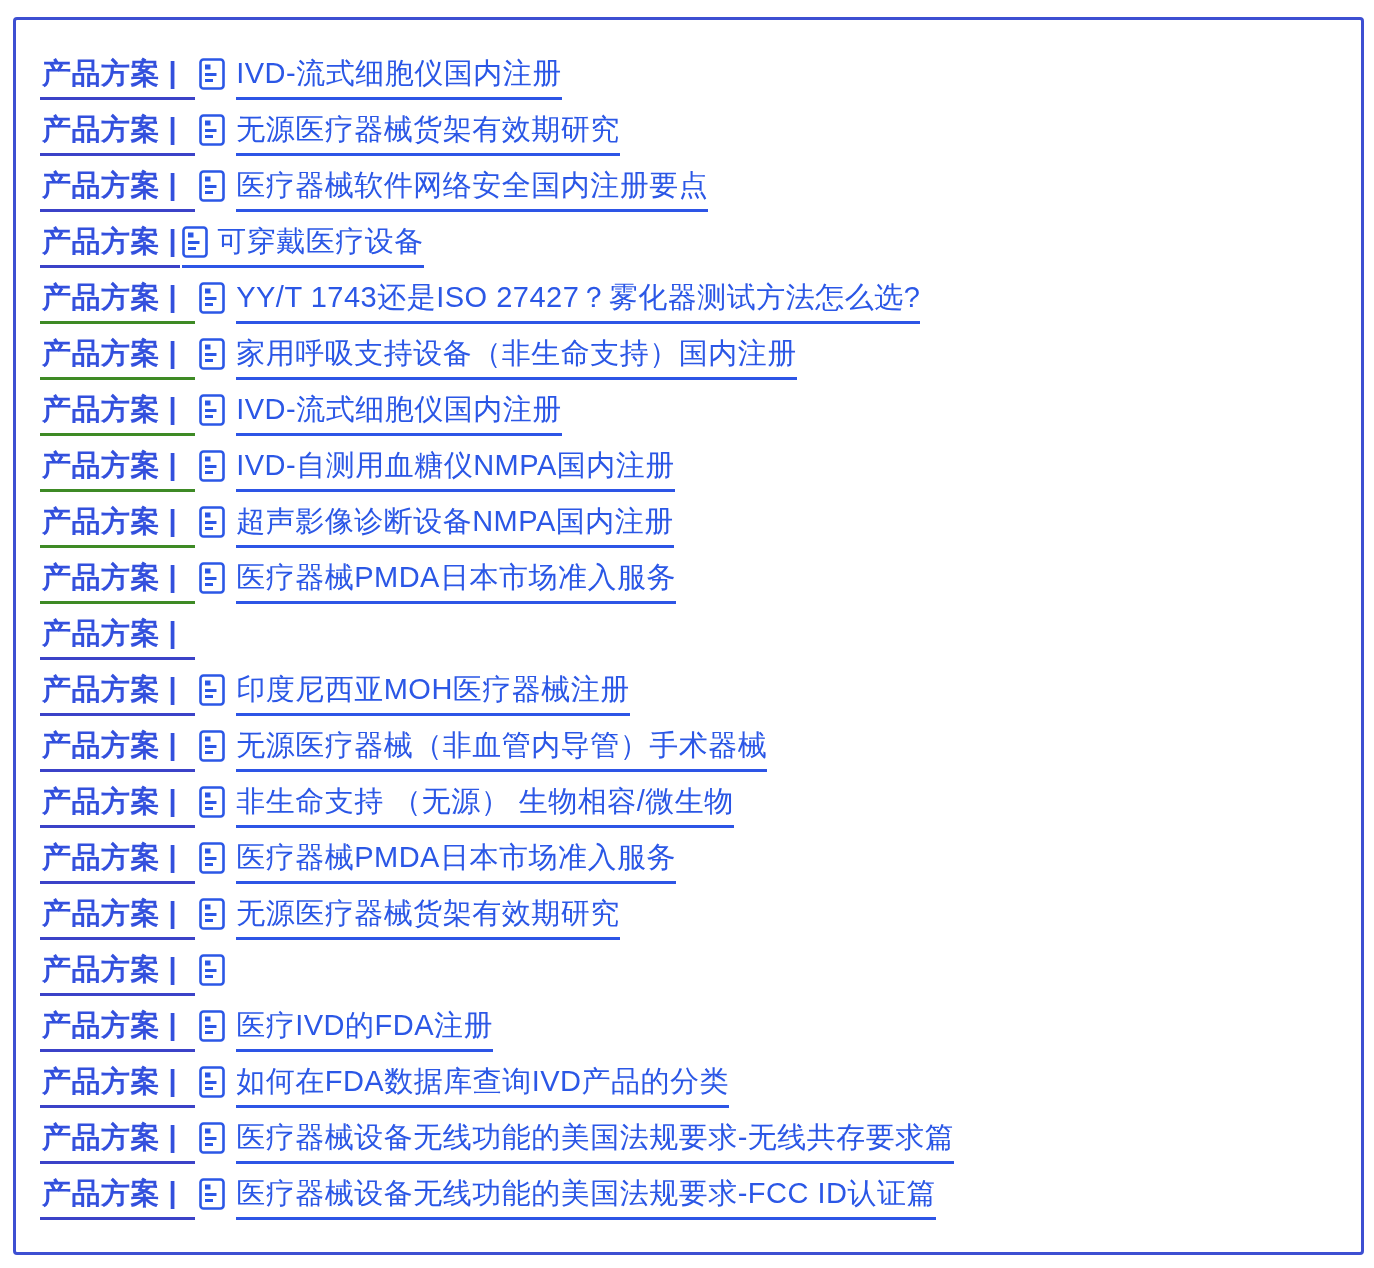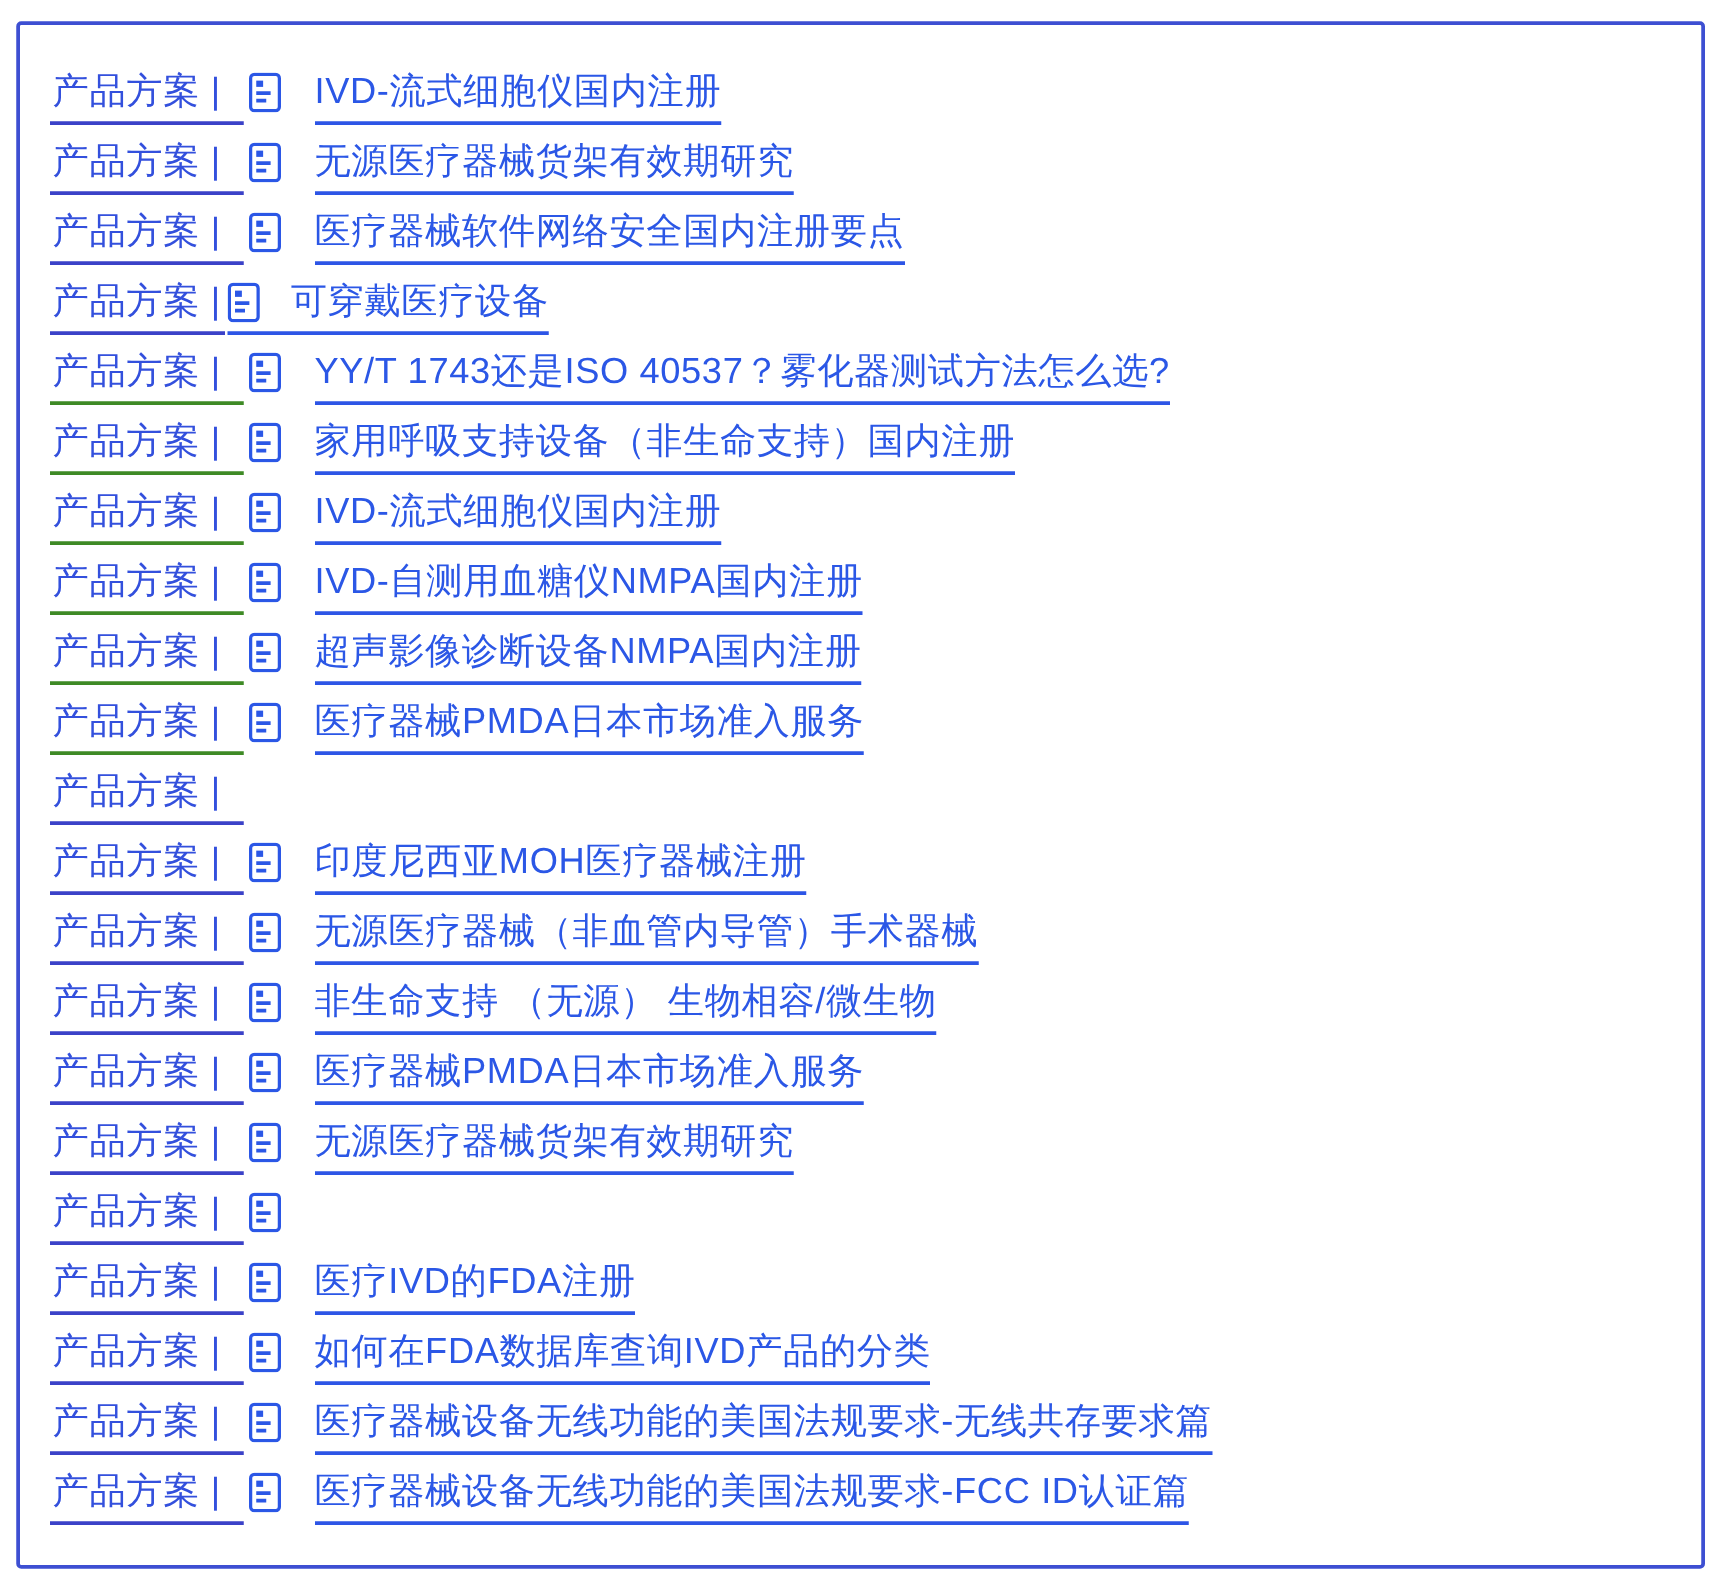--- a/index.html
+++ b/index.html
@@ -10,31 +10,30 @@
   }
   .frame{
     position:absolute;left:13px;top:17px;width:1351px;height:1238px;
     box-sizing:border-box;border:3px solid var(--frame_border);
     border-radius:4px;padding:37px 24px 24px 24px;overflow:hidden;background:#fff;
   }
   .row{
     display:flex;align-items:flex-start;margin-bottom:13px;white-space:nowrap;
   }
   .label{
-    flex:none;font-weight:normal;color:var(--label_text);
+    flex:none;font-weight:bold;color:var(--label_text);
     font-size:29px;line-height:33px;letter-spacing:0.5px;
     border-bottom:3px solid var(--label_underline_blue);
     padding:0 18px 7px 2px;margin-right:4px;
   }
   .row.green .label{border-bottom-color:var(--label_underline_green);}
   .link{
     display:flex;align-items:flex-start;text-decoration:none;
     color:var(--link_text);font-size:29px;line-height:33px;letter-spacing:0.5px;
     cursor:pointer;
-    gap:16px;
   }
   .icon{
     width:26px;height:32px;margin:1px 11px 0 0;flex:none;color:var(--icon_blue);
     display:block;
   }
   .icon svg{display:block;width:26px;height:32px;}
   .link-text{
     border-bottom:3px solid var(--link_underline);
     padding-bottom:7px;
   }
@@ -113,21 +112,21 @@
     <span class="label">产品方案 |</span>
     <a class="link">
       <span class="icon">
         <svg viewBox="0 0 26 32" xmlns="http://www.w3.org/2000/svg" fill="none">
           <rect x="1.5" y="1.5" width="23" height="29" rx="3" stroke="currentColor" stroke-width="2.6"></rect>
           <rect x="6" y="6.5" width="5.5" height="5" fill="currentColor"></rect>
           <line x1="6" y1="16.5" x2="17.5" y2="16.5" stroke="currentColor" stroke-width="3"></line>
           <line x1="6" y1="22.5" x2="14" y2="22.5" stroke="currentColor" stroke-width="3"></line>
         </svg>
       </span>
-      <span class="link-text">YY/T 1743还是ISO 40537？雾化器测试方法怎么选?</span>
+      <span class="link-text">YY/T 1743还是ISO 27427？雾化器测试方法怎么选?</span>
     </a>
   </div>
 
   <div class="row green">
     <span class="label">产品方案 |</span>
     <a class="link">
       <span class="icon">
         <svg viewBox="0 0 26 32" xmlns="http://www.w3.org/2000/svg" fill="none">
           <rect x="1.5" y="1.5" width="23" height="29" rx="3" stroke="currentColor" stroke-width="2.6"></rect>
           <rect x="6" y="6.5" width="5.5" height="5" fill="currentColor"></rect>

